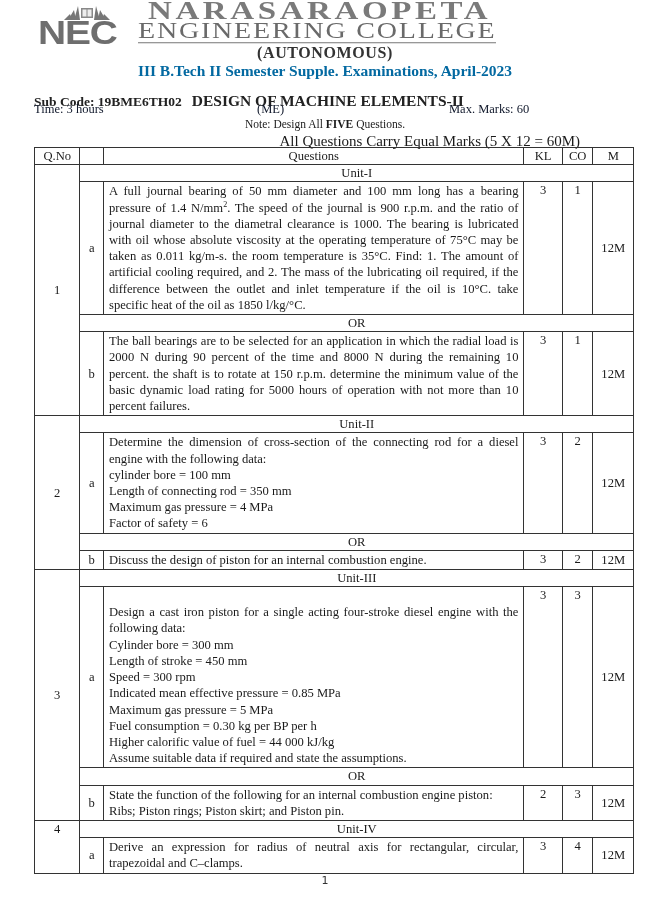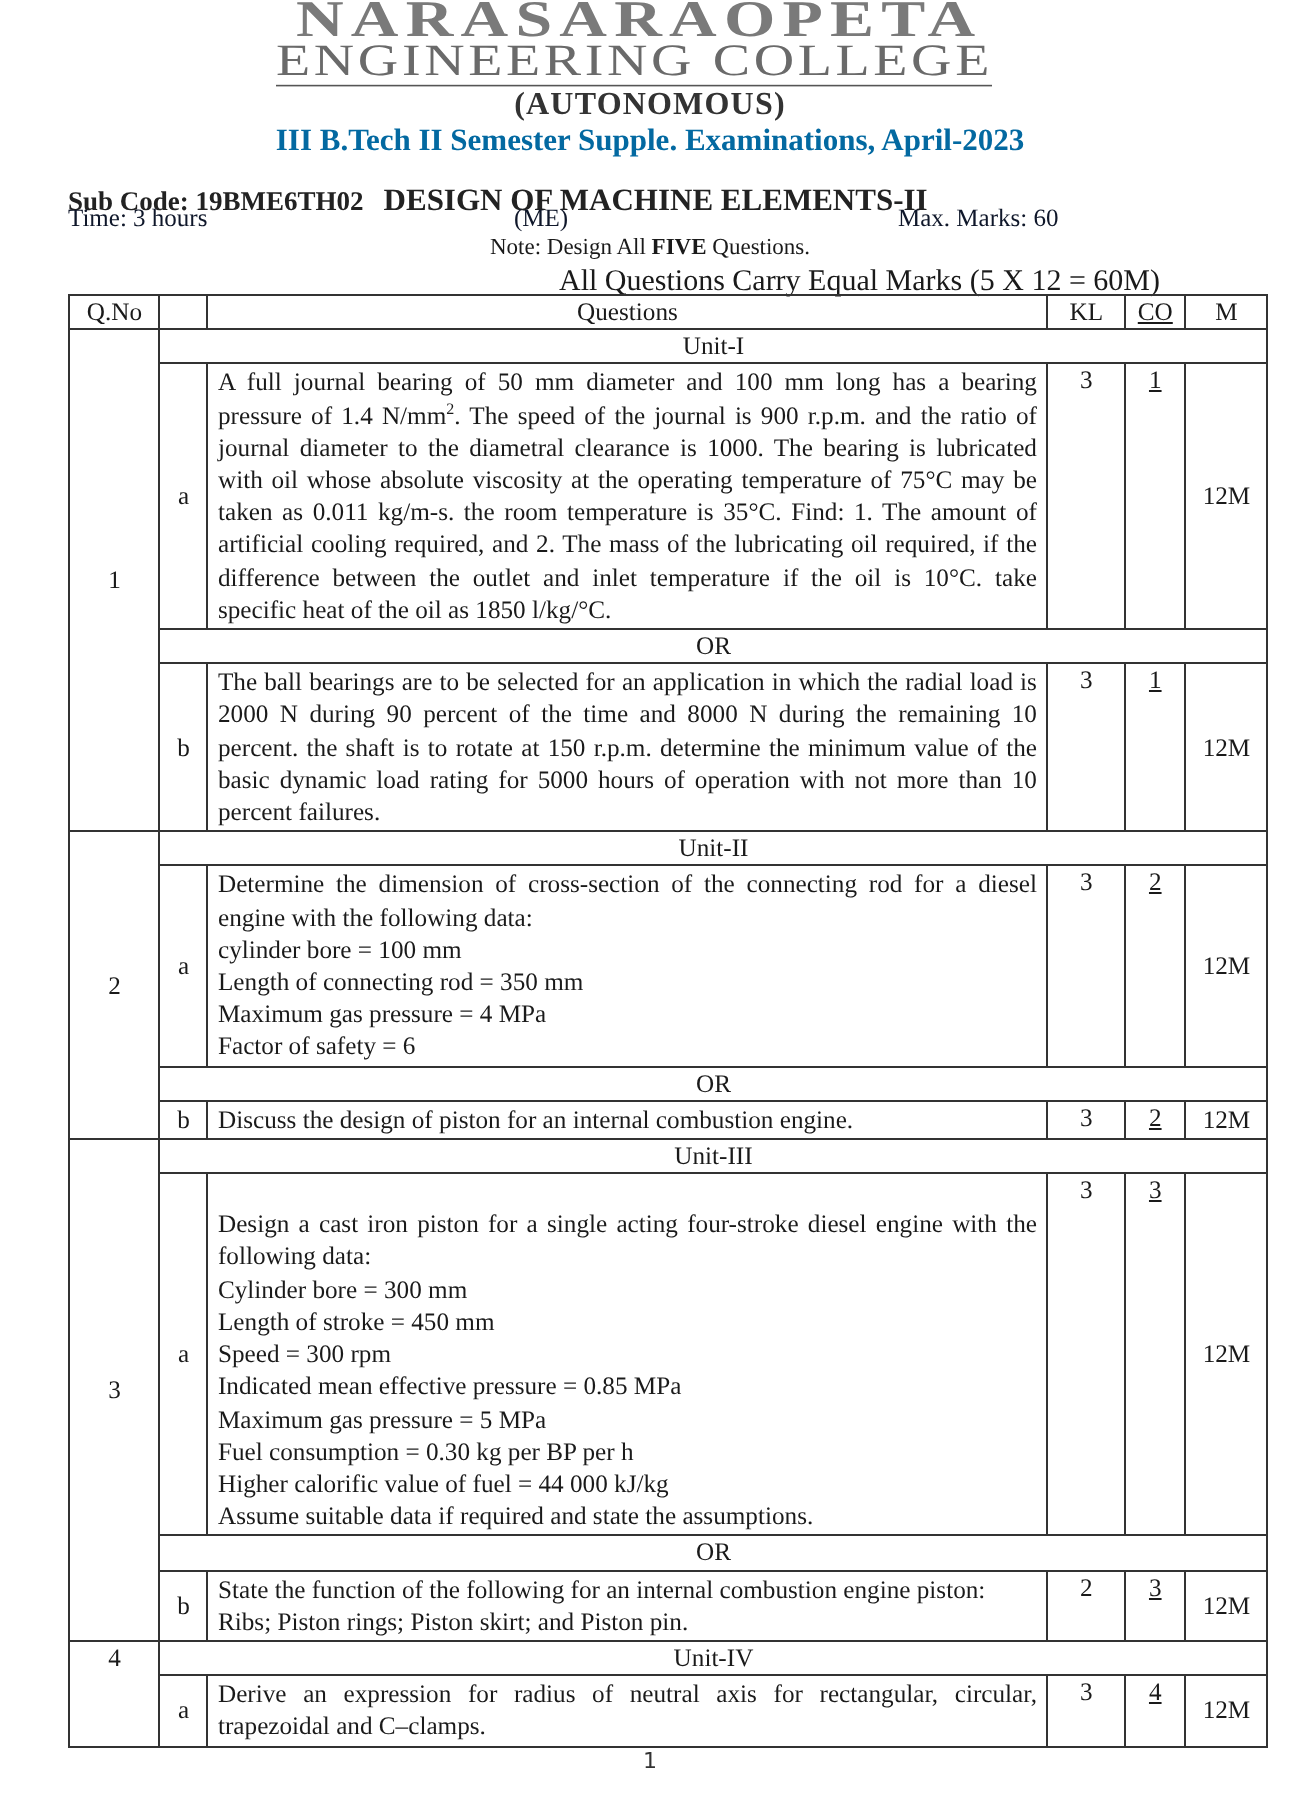--- a/index.html
+++ b/index.html
@@ -29,33 +29,49 @@
   .note1 { position:absolute; left:0; width:650px; top:118px; text-align:center; font-size:11.5px; }
   .note2 { position:absolute; left:0; width:580px; top:133px; text-align:right; font-size:15px; }
 
   table.qt { position:absolute; left:34px; top:147px; border-collapse:collapse; width:600px;
              font-size:12.6px; line-height:16.2px; }
   table.qt td { border:1px solid #333; padding:0; vertical-align:middle; }
   .c-qno { width:45px; text-align:center; }
   .c-sub { width:23px; text-align:center; }
   .c-q { width:420px; padding:1px 5px 1px 5px !important; text-align:justify; }
   .c-kl { width:38px; text-align:center; vertical-align:top !important; }
-  .c-co { width:30px; text-align:center; vertical-align:top !important;text-decoration:underline; }
+  .c-co { width:30px; text-align:center; vertical-align:top !important; }
   .c-m  { width:40px; text-align:center; }
   .hdr td { text-align:center; height:16px; }
   .unit td, .or td { text-align:center; height:16px; }
   .q-line { display:block; }
   sup { font-size:8px; line-height:0; }
   .page-no { position:absolute; left:0; width:650px; top:874px; text-align:center;
              font-family:"DejaVu Sans", sans-serif; font-size:11px; color:#333; }
 </style>
 </head>
 <body>
 
 <div class="header">
+  <div class="logo">
+    <svg class="emblem" viewBox="0 0 46 18">
+      <g fill="#777">
+        <path d="M4 16 L10 6 L12 16Z"></path>
+          <path d="M10 16 L14 2 L16 16Z"></path>
+        <path d="M36 16 L32 2 L30 16Z"></path>
+          <path d="M42 16 L36 6 L34 16Z"></path>
+        <path d="M0 16 L6 10 L8 16Z"></path>
+          <path d="M46 16 L40 10 L38 16Z"></path>
+        <rect x="17" y="4" width="12" height="10" fill="#888"></rect>
+        <rect x="18.5" y="5.5" width="4" height="7" fill="#eee"></rect>
+        <rect x="23.5" y="5.5" width="4" height="7" fill="#eee"></rect>
+      </g>
+    </svg>
+    <div class="nec">NEC</div>
+  </div>
   <div class="college-1">NARASARAOPETA</div>
   <div class="college-2">ENGINEERING COLLEGE</div>
   <div class="college-3">(AUTONOMOUS)</div>
 </div>
 
 <div class="exam-title">III B.Tech II Semester Supple. Examinations,  April-2023</div>
 <div class="subline">
   <span class="code">Sub Code: 19BME6TH02</span><span class="name">DESIGN OF MACHINE ELEMENTS-II</span>
 </div>
 <div class="timeline">

